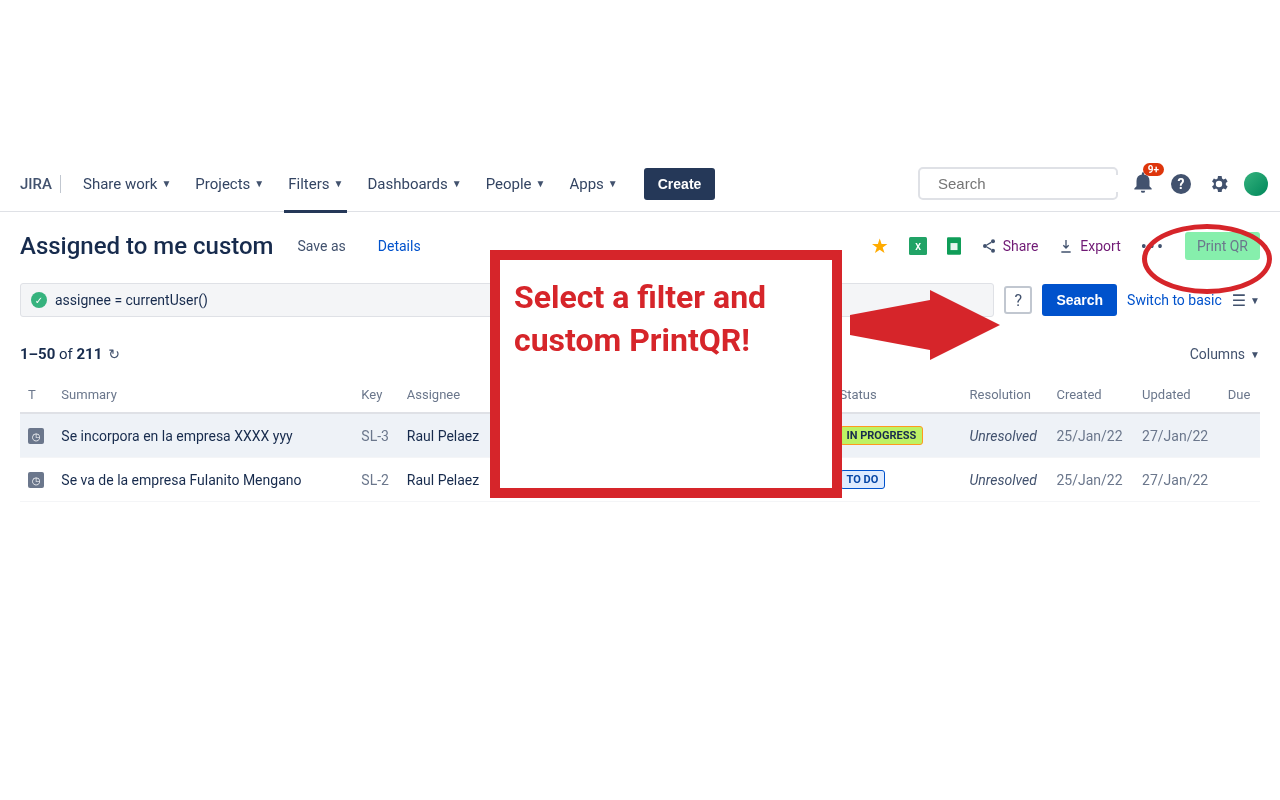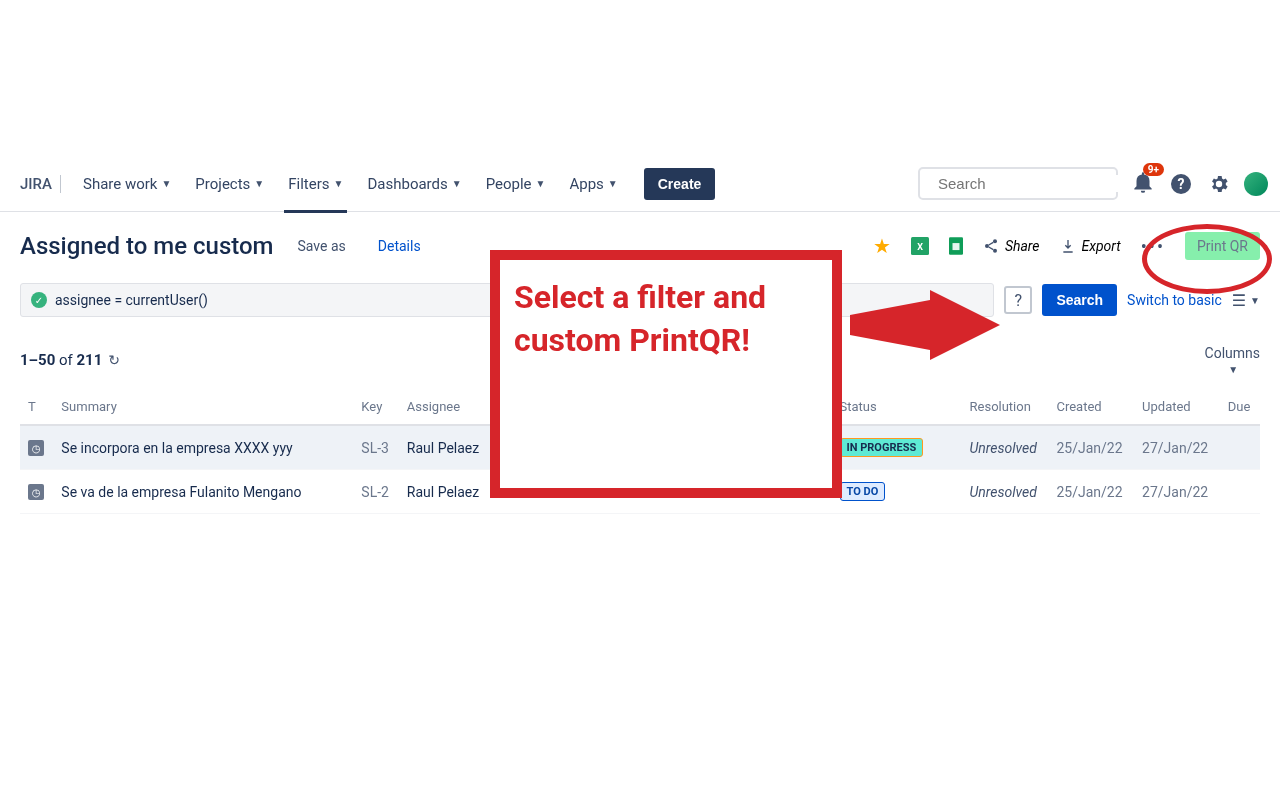--- a/index.html
+++ b/index.html
@@ -24,48 +24,48 @@
 
 .content { padding: 20px 20px 0 20px; position: relative; }
 .title-row { display: flex; align-items: center; gap: 24px; margin-bottom: 23px; }
 .page-title { font-size: 24px; font-weight: 500; color: #172b4d; }
 .save-as { font-size: 14px; color: #42526e; }
 .details-link { font-size: 14px; color: #0052cc; padding-left: 8px; }
 .title-actions { margin-left: auto; display: flex; align-items: center; gap: 20px; }
 .star-icon { color: #ffab00; font-size: 20px; }
 .excel-icon { width: 18px; height: 18px; }
 .sheets-icon { width: 14px; height: 18px; }
-.action-group { display: flex; align-items: flex-start; gap: 6px; font-size: 14px; color: #000000; cursor: pointer; font-style: italic; }
+.action-group { display: flex; align-items: flex-start; gap: 6px; font-size: 14px; color: #701a75; cursor: pointer; }
 .dots-btn { font-size: 18px; color: #42526e; letter-spacing: 2px; }
 .printqr-btn { background: #86efac; color: #6b778c; padding: 6px 12px; border-radius: 3px; font-size: 14px; cursor: pointer; }
 .circle-highlight { position: absolute; border: 5px solid #d6252a; border-radius: 50%; width: 130px; height: 70px; top: -8px; right: -12px; pointer-events: none; }
 
 .query-row { display: flex; align-items: center; gap: 10px; margin-bottom: 28px; }
 .query-box { flex: 1; display: flex; align-items: center; gap: 8px; background: #f4f5f7; border: 1px solid #dfe1e6; border-radius: 3px; padding: 8px 10px; font-size: 14px; }
 .check-icon { width: 16px; height: 16px; background: #36b37e; border-radius: 50%; display: flex; align-items: center; justify-content: center; color: #fff; font-size: 10px; }
 .help-circle { width: 28px; height: 28px; border: 2px solid #c1c7d0; border-radius: 3px; display: flex; align-items: center; justify-content: center; color: #42526e; font-size: 16px; }
 .search-btn { background: #0052cc; color: #fff; font-weight: 600; border: none; padding: 8px 14px; border-radius: 3px; font-size: 14px; cursor: pointer; }
 .switch-link { color: #0052cc; font-size: 14px; }
 .hamburger { font-size: 16px; color: #42526e; display: flex; align-items: center; gap: 2px; }
 
 .result-row { display: flex; align-items: center; justify-content: space-between; margin-bottom: 14px; }
 .result-count { font-size: 15px; }
 .result-count .bold { font-weight: 700; }
 .refresh-icon { font-size: 14px; color: #42526e; margin-left: 6px; }
-.columns-btn { font-size: 14px; color: #42526e; display: flex; align-items: center; gap: 3px; flex-direction: column; }
+.columns-btn { font-size: 14px; color: #42526e; display: flex; align-items: center; gap: 3px; }
 
 .issues-table { width: 100%; border-collapse: collapse; }
 .issues-table th { text-align: left; font-size: 13px; font-weight: 400; color: #6b778c; padding: 10px 8px; border-bottom: 2px solid #dfe1e6; }
 .issues-table td { font-size: 14px; padding: 12px 8px; border-bottom: 1px solid #f4f5f7; vertical-align: middle; }
 .issues-table tr.selected td { background: #eef2f7; }
 .issue-type-icon { width: 16px; height: 16px; background: #6b778c; border-radius: 2px; display: inline-flex; align-items: center; justify-content: center; color: #fff; font-size: 10px; }
 .key-cell { font-size: 12px; color: #6b778c; }
 .priority-icon { color: #ff8b00; font-weight: 900; font-size: 14px; }
 .status-badge { display: inline-block; padding: 2px 6px; font-size: 11px; font-weight: 700; border-radius: 3px; }
-.status-inprogress { background: #5eead4; border: 1px solid #ff991f; color: #172b4d; }
+.status-inprogress { background: #bef264; border: 1px solid #ff991f; color: #172b4d; }
 .status-todo { background: #deebff; border: 1px solid #0052cc; color: #0747a6; }
 .resolution-cell { font-style: italic; color: #42526e; }
 .date-cell { color: #6b778c; font-size: 13px; }
 
 .overlay-box { position: absolute; top: 250px; left: 490px; width: 352px; height: 248px; border: 10px solid #d6252a; background: #fff; padding: 16px 14px; z-index: 50; }
 .overlay-text { color: #d6252a; font-size: 32px; font-weight: 700; line-height: 1.35; }
 .arrow-svg { position: absolute; top: 290px; left: 850px; z-index: 49; }
 </style>
 </head>
 <body>

